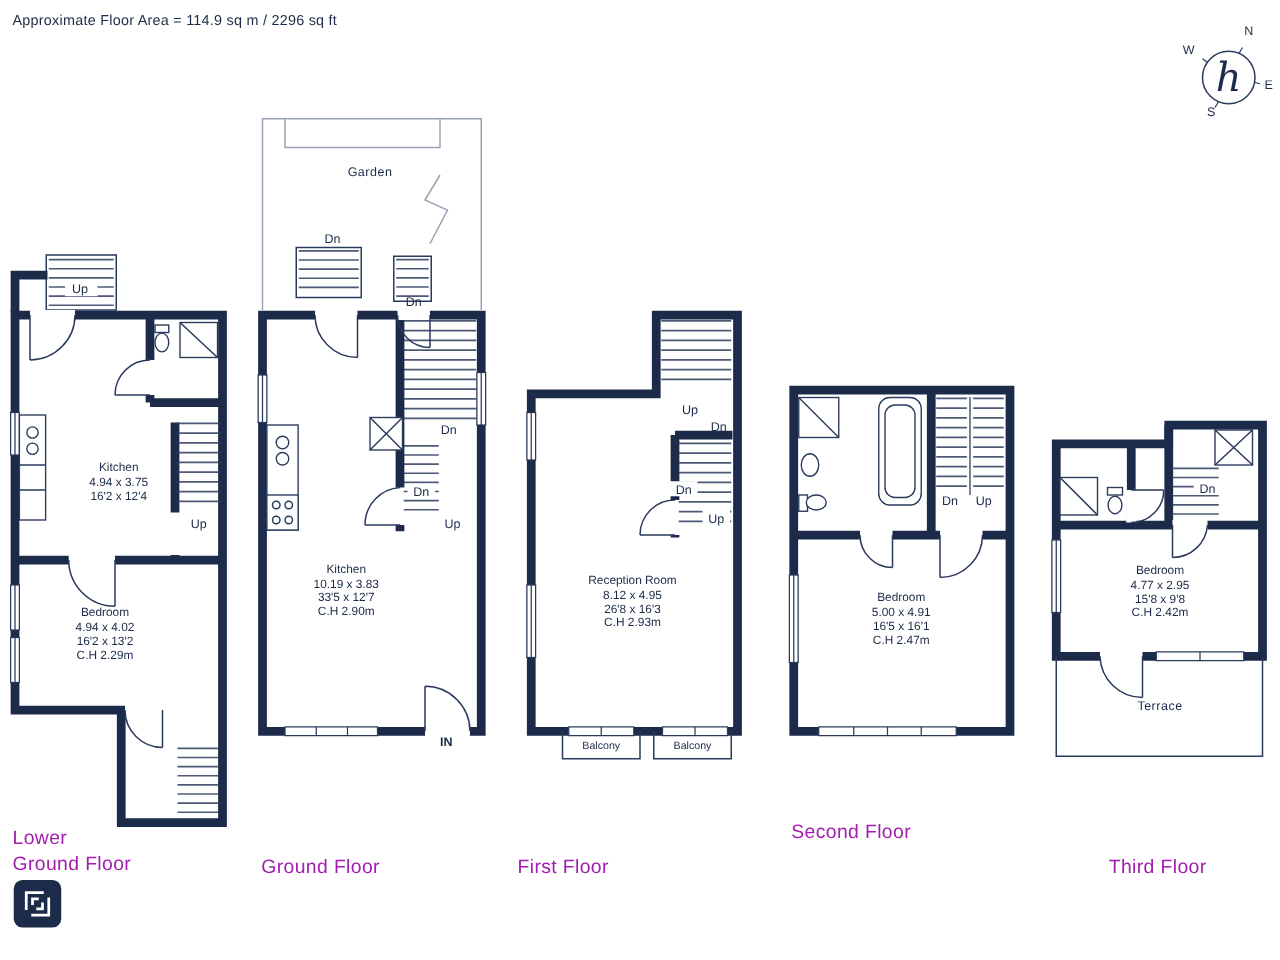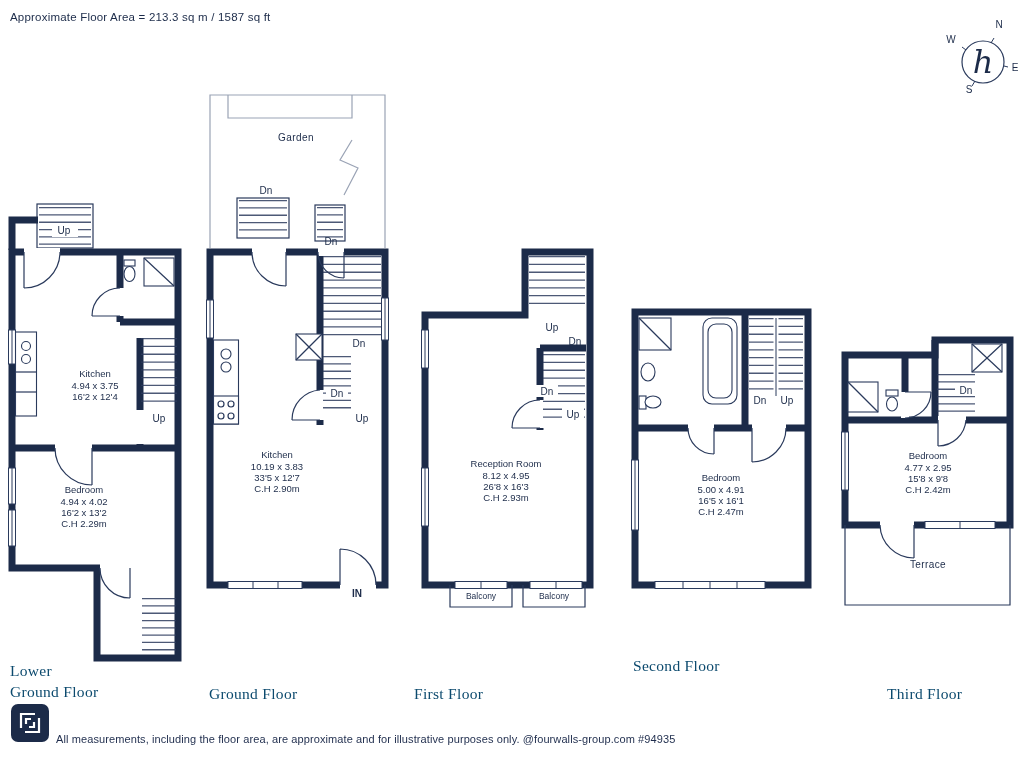--- a/index.html
+++ b/index.html
@@ -1,20 +1,20 @@
 <!DOCTYPE html>
 <html><head>
 <meta charset="utf-8">
 <style>
   html,body{margin:0;padding:0;background:#ffffff;}
   .page{position:relative;width:1024px;height:768px;background:#ffffff;overflow:hidden;
         font-family:"Liberation Sans",sans-serif;color:#1c2b49;}
   .abs{position:absolute;}
   .hdr{font-size:11.5px;letter-spacing:.2px;}
-  .floor-title{font-size:15.5px;letter-spacing:.3px;line-height:21px;color:#0c4a6e;font-family:Liberation Serif, serif;}
+  .floor-title{font-size:15.5px;letter-spacing:.3px;line-height:21px;color:#a21caf;}
   .ftr{font-size:11px;letter-spacing:.1px;color:#1f2d4d;}
   svg{display:block;}
   svg text{font-family:"Liberation Sans",sans-serif;fill:#1c2b49;}
   .wall{fill:none;stroke:#1c2b49;stroke-width:7;stroke-linejoin:miter;stroke-linecap:butt;}
   .thin{fill:none;stroke:#2a3a5c;stroke-width:1.2;}
   .lt{fill:none;stroke:#9aa3b5;stroke-width:1.2;}
   .gap{fill:#ffffff;stroke:none;}
   .chip{fill:#ffffff;stroke:none;}
   .win{fill:#ffffff;stroke:#2a3a5c;stroke-width:1;}
   .winline{stroke:#2a3a5c;stroke-width:1;}
@@ -26,21 +26,21 @@
   text.balc{font-size:8.5px;text-anchor:middle;}
   text.inlbl{font-size:10px;font-weight:700;text-anchor:middle;}
   text.cmp{font-size:10px;text-anchor:middle;}
   text.mono{font-family:"DejaVu Serif",serif;font-style:italic;font-size:32px;text-anchor:middle;}
 </style>
 </head>
 <body>
 
 <div class="page">
 
-  <div class="abs hdr" style="left:10px;top:11px;">Approximate Floor Area = 213.3 sq m / 1587 sq ft</div>
+  <div class="abs hdr" style="left:10px;top:11px;">Approximate Floor Area = 114.9 sq m / 2296 sq ft</div>
 
   <svg class="abs" style="left:0;top:0;" width="1024" height="768" viewBox="0 0 1024 768">
 
     <g>
 
       <rect x="37" y="204" width="56" height="44" class="thin"></rect>
       <line x1="65" y1="207" x2="65" y2="246" class="tread" stroke-width="52" stroke-dasharray="1.3 6"></line>
       <rect x="52" y="224" width="26" height="13" class="chip"></rect>
       <text class="ann" x="64" y="234">Up</text>
 
@@ -350,15 +350,14 @@
   <div class="abs floor-title" style="left:414px;top:683px;">First Floor</div>
   <div class="abs floor-title" style="left:633px;top:655px;">Second Floor</div>
   <div class="abs floor-title" style="left:887px;top:683px;">Third Floor</div>
 
   <div class="abs" style="left:10px;top:703px;">
     <svg width="40" height="40" viewBox="0 0 40 40">
       <rect x="1" y="1" width="38" height="38" rx="7" fill="#1c2b49"></rect>
       <path d="M11,25 V11 H25 M29,15 V29 H15 M16,21 V16 H21 M24,19 V24 H19" stroke="#ffffff" stroke-width="2.2" fill="none"></path>
     </svg>
   </div>
-  <div class="abs ftr" style="left:56px;top:733px;">All measurements, including the floor area, are approximate and for illustrative purposes only. @fourwalls-group.com #94935</div>
 
 </div>
 
 </body></html>

